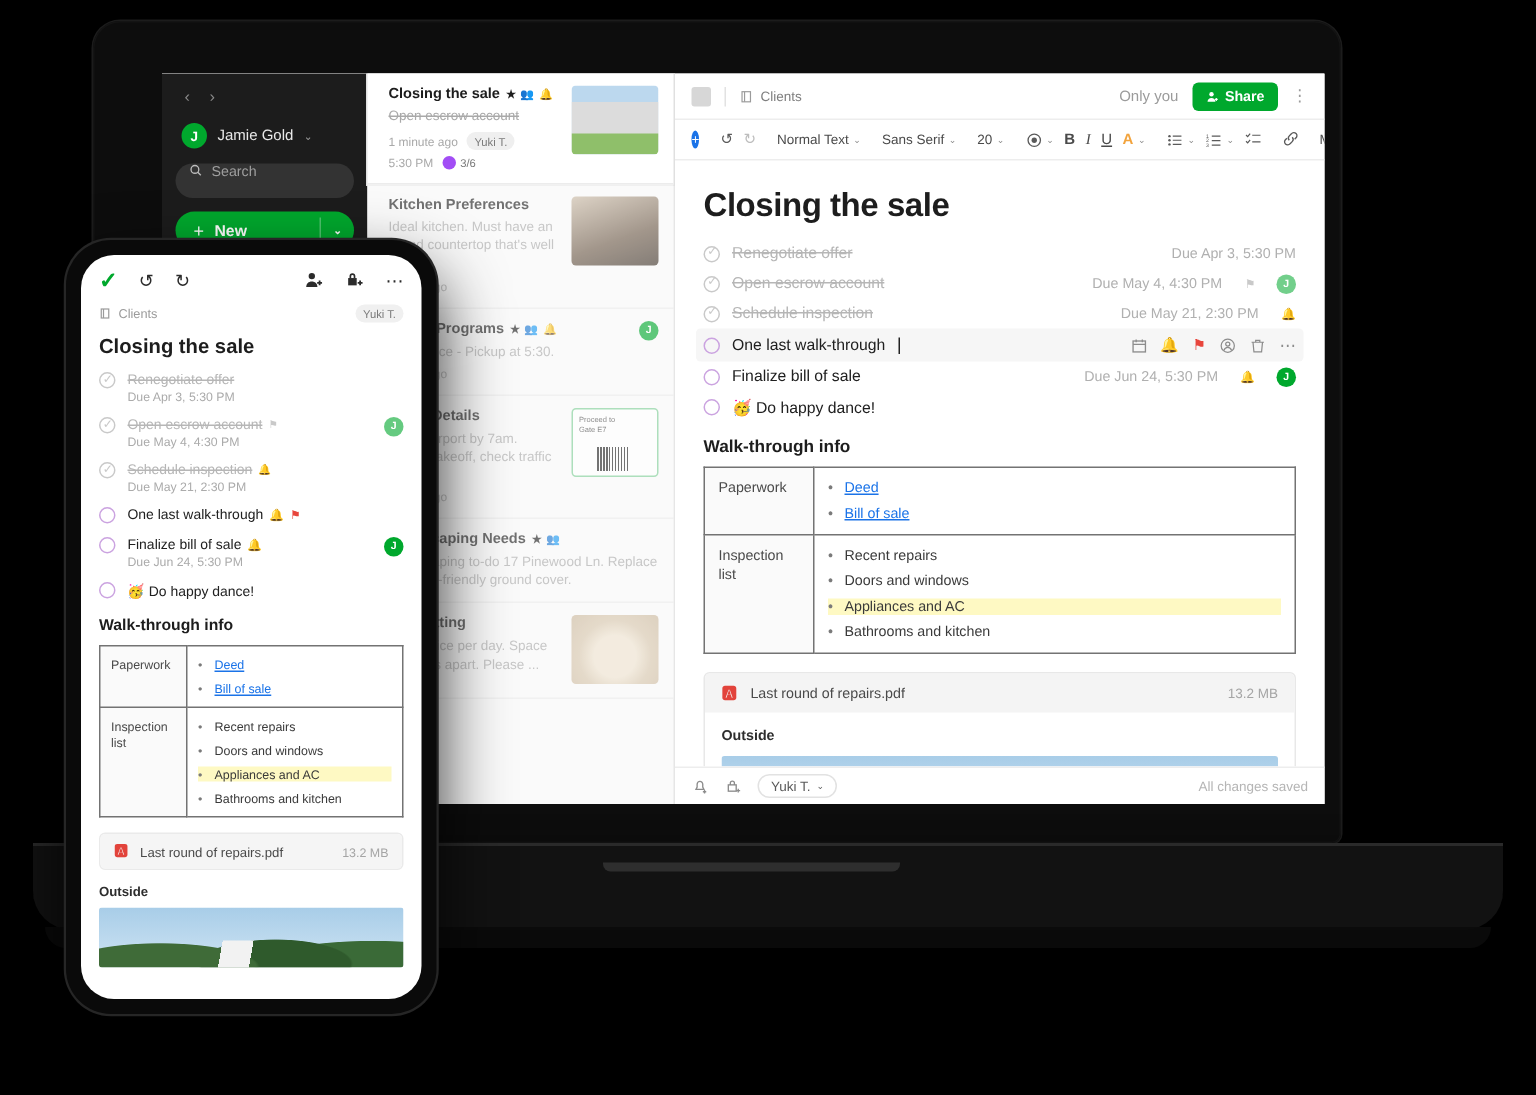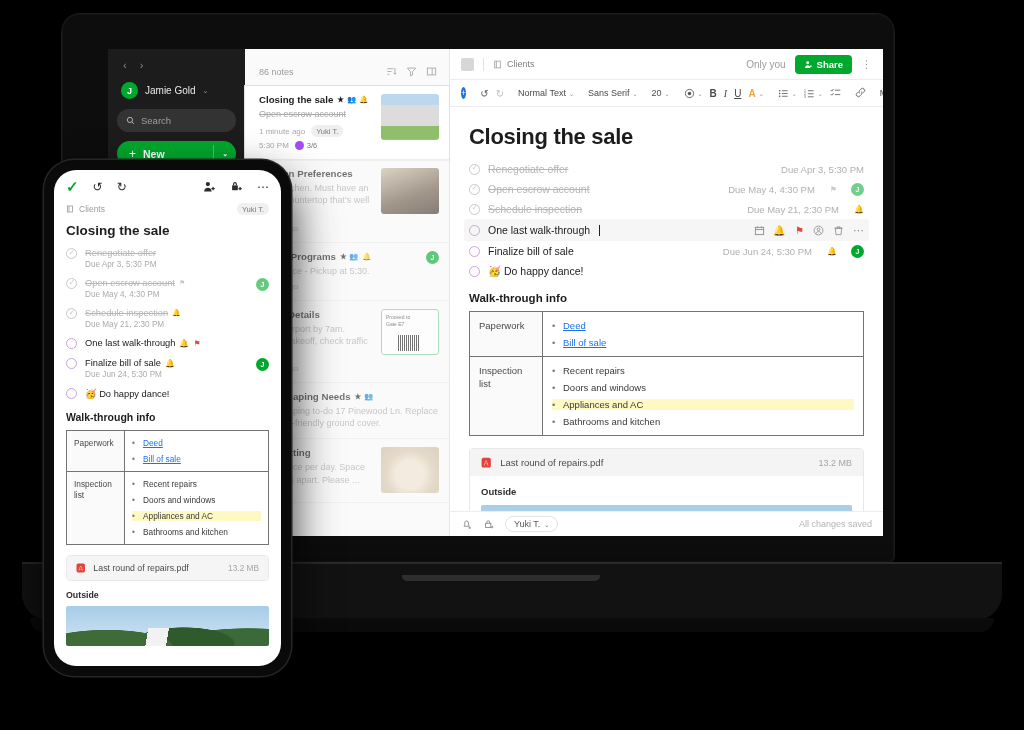--- a/index.html
+++ b/index.html
@@ -27,21 +27,21 @@
   
   .sidebar{ width:137px; background:#1c1c1c; color:#e6e6e6; padding:8px 9px 0;
     flex:0 0 137px; }
   .nav-arrows{ display:flex; gap:13px; padding:3px 6px 9px; color:#8a8a8a; font-size:11px; }
   .nav-arrows span{ cursor:pointer; line-height:1; }
   .user-row{ display:flex; align-items:center; gap:7px; padding:2px 4px 10px; }
   .avatar{ width:17px; height:17px; border-radius:50%; background:#00a82d; color:#fff;
     font-size:9px; font-weight:bold; display:flex; align-items:center; justify-content:center; }
   .user-name{ font-size:10px; color:#e8e8e8; }
   .caret{ font-size:7px; color:#9a9a9a; }
-  .search-box{ display:flex; align-items:center; gap:6px; background:#333; border-radius:14px;
+  .search-box{ display:flex; gap:6px; background:#333; border-radius:14px;
     height:23px; padding:0 9px; margin-bottom:9px; }
   .search-box .ph{ font-size:9.5px; color:#9e9e9e; }
   .new-btn{ display:flex; align-items:center; height:25px; background:#00a82d; color:#fff;
     border-radius:13px; font-size:10.5px; font-weight:bold; position:relative; }
   .new-btn .lbl{ padding-left:12px; }
   .new-btn .plus{ position:absolute; left:12px; font-size:12px; font-weight:400; }
   .new-btn .lbl{ padding-left:26px; }
   .new-btn .divider{ position:absolute; right:22px; top:4px; bottom:4px; width:1px; background:rgba(255,255,255,.3); }
   .new-btn .dd{ position:absolute; right:8px; font-size:7px; }
   .nav-item{ display:flex; align-items:center; gap:8px; font-size:10px; color:#bdbdbd;
@@ -234,36 +234,20 @@
         </div>
         <div class="nav-item">
           <svg class="ic" viewBox="0 0 16 16">
             <path d="M8 2 L14.5 8 H12 V14 H4 V8 H1.5 Z" fill="#9a9a9a"></path>
           </svg>
           <span>Home</span>
         </div>
       </div>
 
       <div class="noteslist">
-        <div class="nl-meta">
-          <span class="nl-count">86 notes</span>
-          <span class="nl-icons">
-            <svg width="11" height="11" viewBox="0 0 16 16">
-              <path d="M2 4h9M2 8h6M2 12h3" stroke="#a8a8a8" stroke-width="1.3" fill="none"></path>
-              <path d="M13 3v9M11 10l2 2 2-2" stroke="#a8a8a8" stroke-width="1.3" fill="none"></path>
-            </svg>
-            <svg width="11" height="11" viewBox="0 0 16 16">
-              <path d="M2 3h12l-4.6 5.4V13l-2.8 1.4V8.4Z" fill="none" stroke="#a8a8a8" stroke-width="1.3"></path>
-            </svg>
-            <svg width="11" height="11" viewBox="0 0 16 16">
-              <rect x="2" y="3" width="12" height="10" fill="none" stroke="#a8a8a8" stroke-width="1.3"></rect>
-              <line x1="9" y1="3" x2="9" y2="13" stroke="#a8a8a8" stroke-width="1.3"></line>
-            </svg>
-          </span>
-        </div>
 
         <div class="note active">
           <div class="note-main">
             <div class="note-title">
               <span>Closing the sale</span>
               <span class="flags">
                 <span>★</span>
                 <span>👥</span>
                 <span>🔔</span>
               </span>

